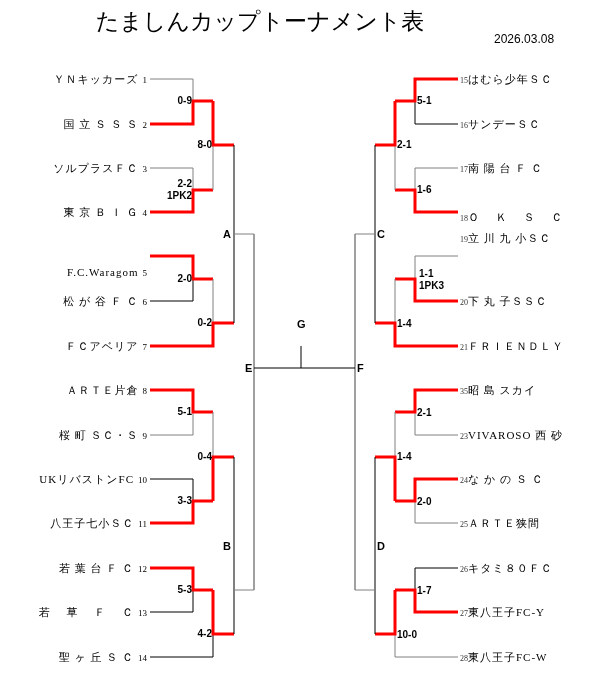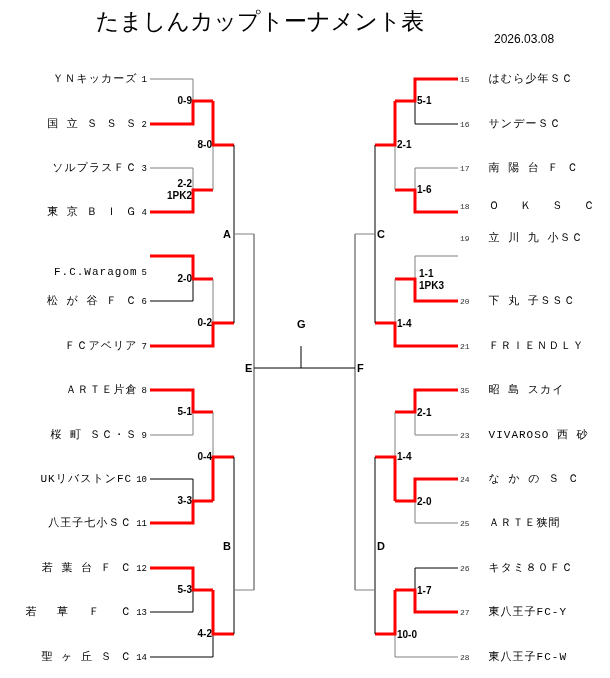--- a/index.html
+++ b/index.html
@@ -3,26 +3,26 @@
 <meta charset="utf-8">
 <style>
   html, body { margin: 0; padding: 0; background: #ffffff; }
   body { width: 610px; height: 678px; position: relative; overflow: hidden;
          font-family: "DejaVu Sans", "Liberation Sans", sans-serif; color: #000; }
   #title { position: absolute; left: 0; width: 520px; top: 6px; text-align: center;
            font-size: 23px; letter-spacing: 0px; }
   #date { position: absolute; left: 494px; top: 32px; font-size: 12px;
           font-family: "Liberation Sans", sans-serif; }
   .team { position: absolute; font-size: 11px; white-space: nowrap; line-height: 14px;
-          font-family: Liberation Mono, monospace; letter-spacing: 1px; }
+          font-family: Liberation Serif, serif; letter-spacing: 1px; }
   .team.left { right: 463px; text-align: right; }
   .team.right { left: 460px; text-align: left; }
   .seed { font-size: 9px; letter-spacing: 0; }
   .team.left .seed { margin-left: 4px; }
-  .team.right .seed { margin-right: 19px; font-size: 8px; color: #333; }
+  .team.right .seed { margin-right: 0; font-size: 8px; color: #333; }
   .score { position: absolute; font-size: 10px; font-weight: bold; line-height: 11px;
            font-family: "Liberation Sans", sans-serif; white-space: nowrap; }
   .score.left { text-align: right; }
   .score.right { text-align: left; }
   .bracket-label { position: absolute; font-size: 11px; font-weight: bold;
                    font-family: "Liberation Sans", sans-serif; }
   svg#lines { position: absolute; left: 0; top: 0; }
 </style>
 </head>
 <body>
@@ -96,21 +96,21 @@
 <div class="team left" style="top:428px"><span>桜 町 ＳＣ・Ｓ</span><span class="seed">9</span></div>
 <div class="team left" style="top:472px"><span>UKリバストンFC</span><span class="seed">10</span></div>
 <div class="team left" style="top:516px"><span>八王子七小ＳＣ</span><span class="seed">11</span></div>
 <div class="team left" style="top:561px"><span>若 葉 台 Ｆ Ｃ</span><span class="seed">12</span></div>
 <div class="team left" style="top:605px"><span>若 　草 　Ｆ 　Ｃ</span><span class="seed">13</span></div>
 <div class="team left" style="top:650px"><span>聖 ヶ 丘 Ｓ Ｃ</span><span class="seed">14</span></div>
 
 <div class="team right" style="top:72px"><span class="seed">15</span><span>はむら少年ＳＣ</span></div>
 <div class="team right" style="top:117px"><span class="seed">16</span><span>サンデーＳＣ</span></div>
 <div class="team right" style="top:161px"><span class="seed">17</span><span>南 陽 台 Ｆ Ｃ</span></div>
-<div class="team right" style="top:199px"><span class="seed">18</span><span>Ｏ 　Ｋ 　Ｓ 　Ｃ</span></div>
+<div class="team right" style="top:210px"><span class="seed">18</span><span>Ｏ 　Ｋ 　Ｓ 　Ｃ</span></div>
 <div class="team right" style="top:231px"><span class="seed">19</span><span>立 川 九 小ＳＣ</span></div>
 <div class="team right" style="top:294px"><span class="seed">20</span><span>下 丸 子ＳＳＣ</span></div>
 <div class="team right" style="top:339px"><span class="seed">21</span><span>ＦＲＩＥＮＤＬＹ</span></div>
 <div class="team right" style="top:383px"><span class="seed">35</span><span>昭 島 スカイ</span></div>
 <div class="team right" style="top:428px"><span class="seed">23</span><span>VIVAROSO 西 砂</span></div>
 <div class="team right" style="top:472px"><span class="seed">24</span><span>な か の Ｓ Ｃ</span></div>
 <div class="team right" style="top:516px"><span class="seed">25</span><span>ＡＲＴＥ狭間</span></div>
 <div class="team right" style="top:561px"><span class="seed">26</span><span>キタミ８０ＦＣ</span></div>
 <div class="team right" style="top:605px"><span class="seed">27</span><span>東八王子FC-Y</span></div>
 <div class="team right" style="top:650px"><span class="seed">28</span><span>東八王子FC-W</span></div>

